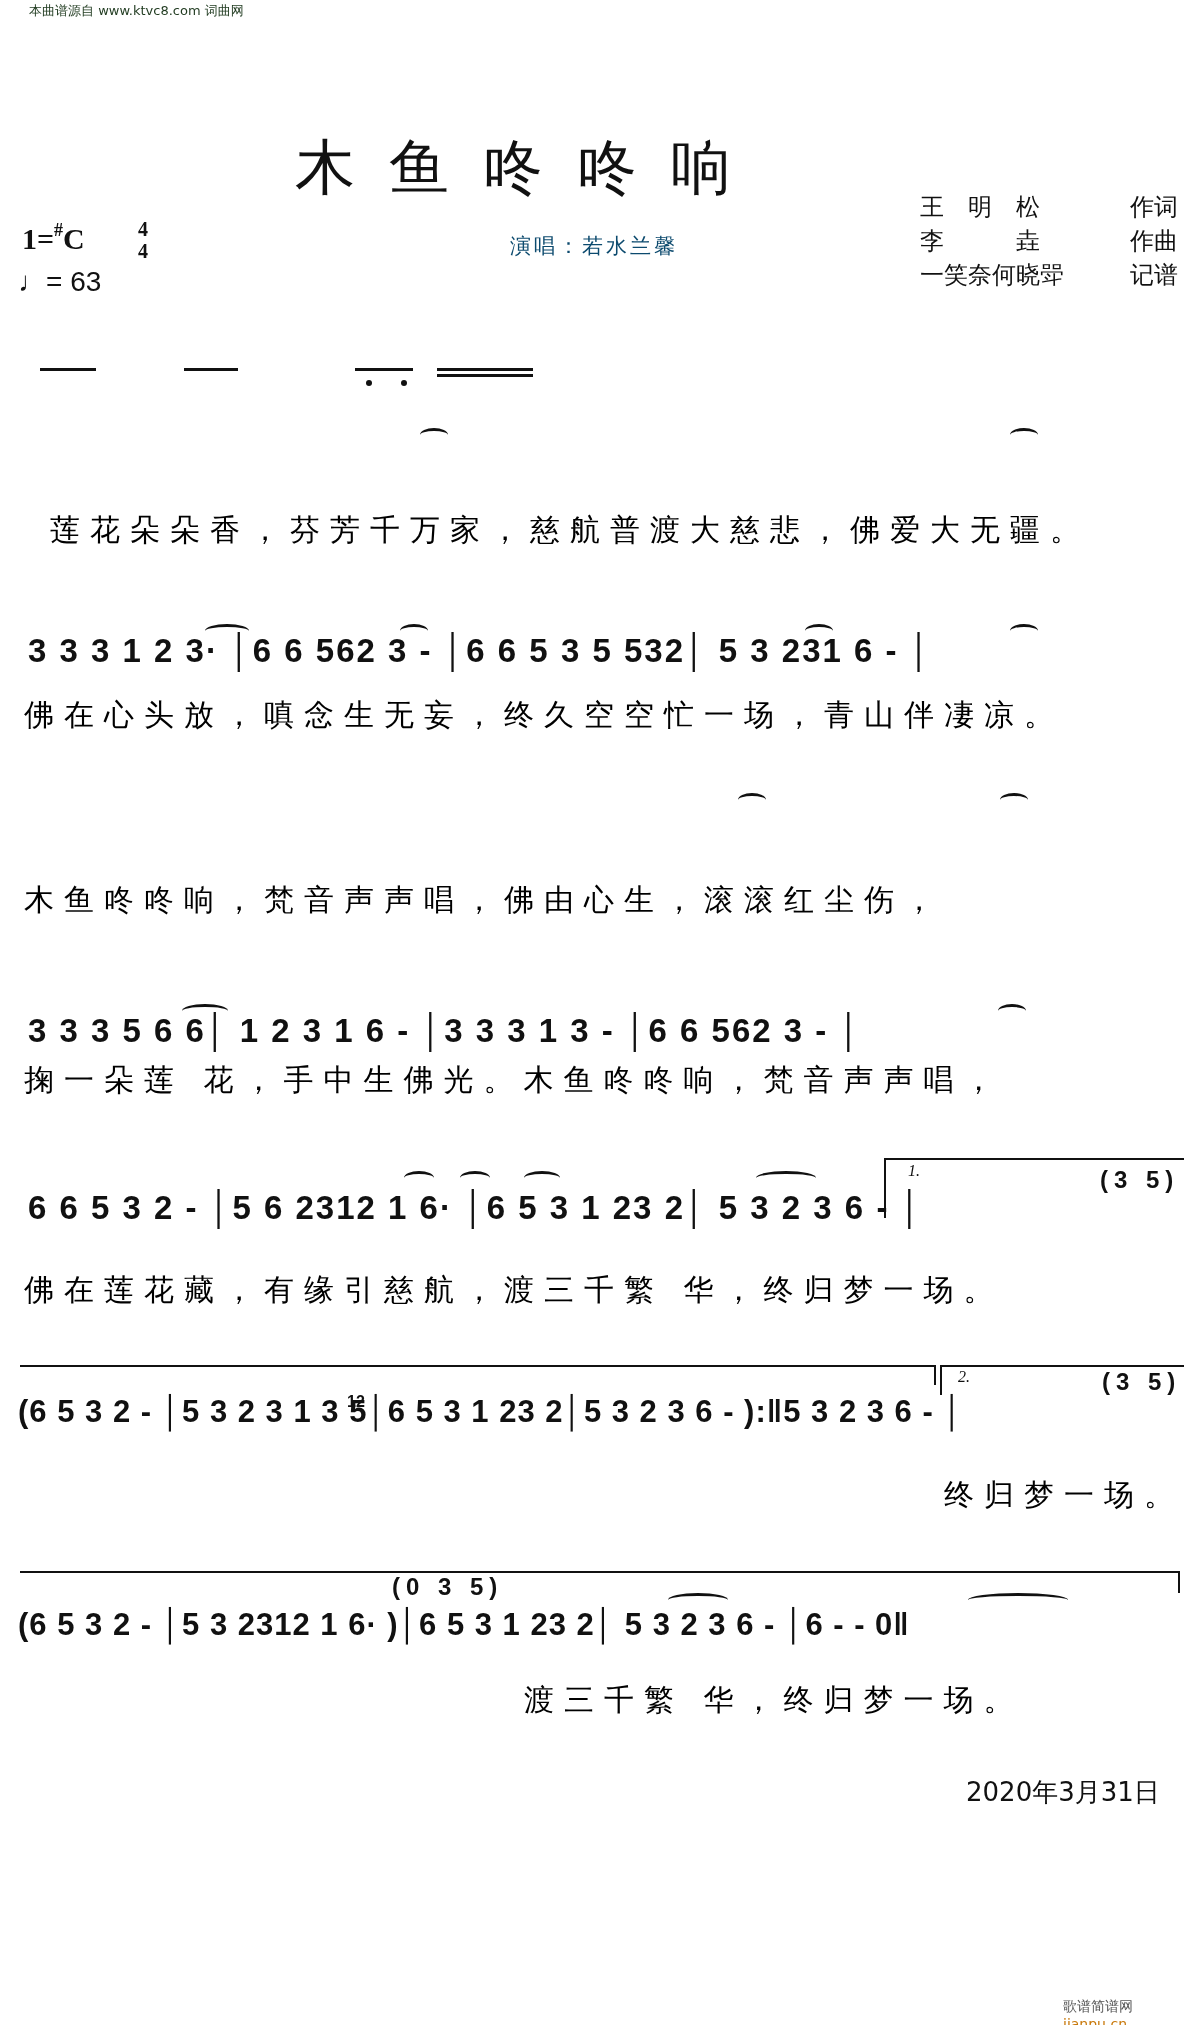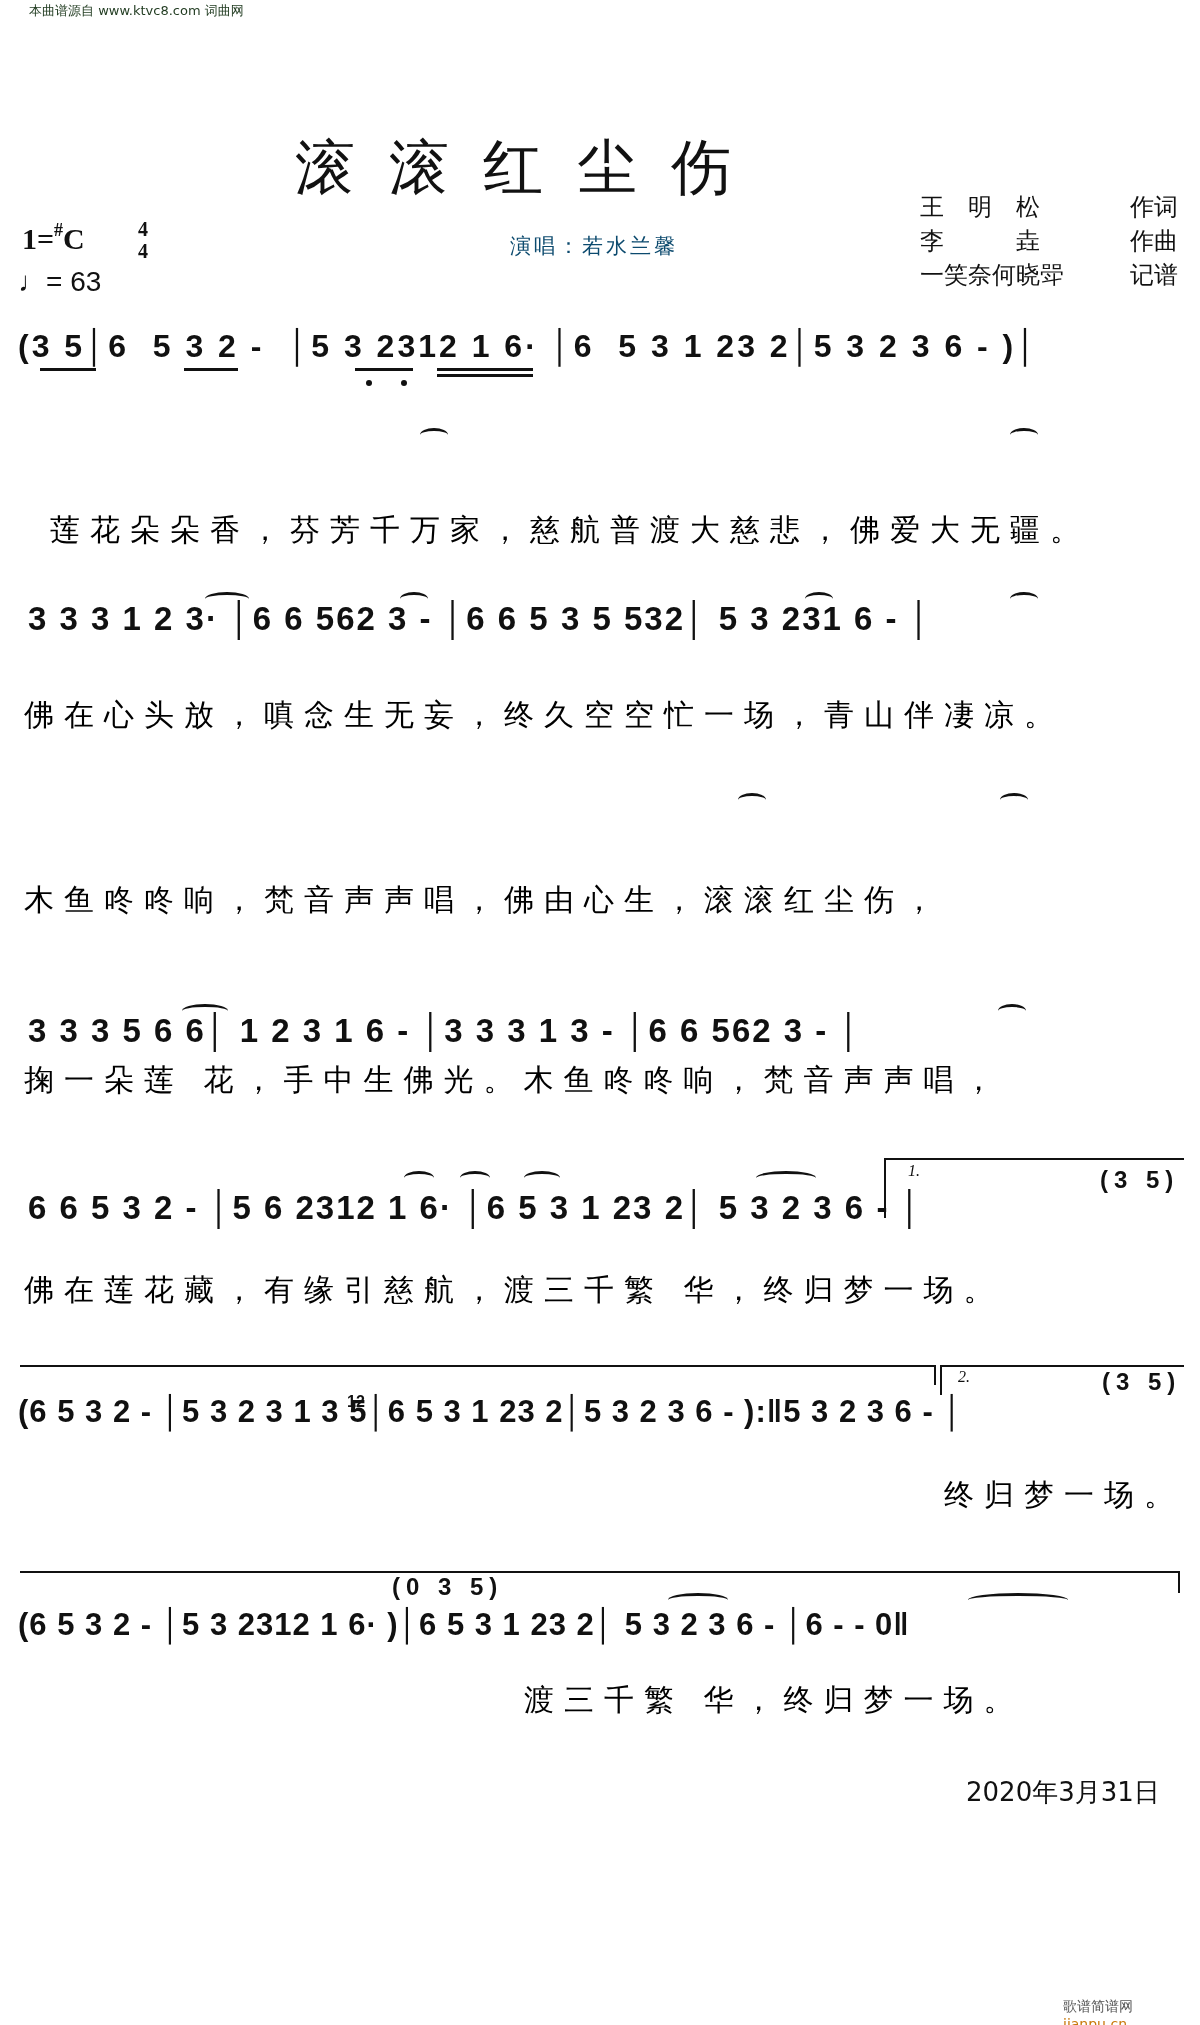--- a/index.html
+++ b/index.html
@@ -29,21 +29,21 @@
   .date { position:absolute; left:966px; top:1775px; font-size:26px; font-family:"DejaVu Sans",sans-serif; }
   .watermark-bot { position:absolute; left:1063px; top:1998px; font-size:14px; color:#555; font-family:"DejaVu Sans",sans-serif; }
   .watermark-bot b { color:#c8780a; font-weight:normal; }
   .grace { position:absolute; font-size:16px; font-weight:bold; font-family:"Liberation Sans",sans-serif; }
 </style>
 </head>
 <body>
 
 <div class="watermark-top">本曲谱源自 www.ktvc8.com 词曲网</div>
 
-<div class="title"><span>滚滚红尘伤</span></div>
+<div class="title"><span>木鱼咚咚响</span></div>
 
 <div class="key"><span>1=</span><sup>#</sup><span>C</span></div>
 <div class="timesig">
     <div>4</div>
     <div>4</div>
   </div>
 <div class="tempo">♩= 63</div>
 
 <div class="singer">演唱：若水兰馨</div>
 
@@ -56,37 +56,36 @@
       <span class="name">李　　　垚</span>
       <span>作曲</span>
     </div>
   <div>
       <span class="name">一笑奈何晓斝</span>
       <span>记谱</span>
     </div>
 </div>
 
 <div class="row-notes" style="top:322px;">
-  <div class="note-text" style="left:18px; top:6px; font-size:32px; letter-spacing:3px;">(3 5│6  5 3 2 -  │5 3 2312 1 6· │6  5 3 1 23 2│5 3 2 3 6 - )│</div>
   <div class="dot" style="left:366px; top:58px;"></div>
   <div class="dot" style="left:401px; top:58px;"></div>
   <div class="ul" style="left:40px; top:46px; width:56px;"></div>
   <div class="ul" style="left:184px; top:46px; width:54px;"></div>
   <div class="ul" style="left:355px; top:46px; width:58px;"></div>
   <div class="ul" style="left:437px; top:46px; width:96px;"></div>
   <div class="ul" style="left:437px; top:52px; width:96px;"></div>
 </div>
 
 <div class="row-notes" style="top:430px;">
   <div class="slur" style="left:420px; top:-2px; width:28px;"></div>
   <div class="slur" style="left:1010px; top:-2px; width:28px;"></div>
 </div>
 <div class="lyrics" style="left:50px; top:510px;">莲花朵朵香，芬芳千万家，慈航普渡大慈悲，佛爱大无疆。</div>
 
-<div class="row-notes" style="top:596px;">
+<div class="row-notes" style="top:628px;">
   <div class="note-text" style="left:28px; top:4px;">3 3 3 1 2 3· │6 6 562 3 - │6 6 5 3 5 532│ 5 3 231 6 - │</div>
   <div class="slur" style="left:205px; top:-4px; width:44px;"></div>
   <div class="slur" style="left:400px; top:-4px; width:28px;"></div>
   <div class="slur" style="left:805px; top:-4px; width:28px;"></div>
   <div class="slur" style="left:1010px; top:-4px; width:28px;"></div>
 </div>
 <div class="lyrics" style="left:24px; top:695px;">佛在心头放，嗔念生无妄，终久空空忙一场，青山伴凄凉。</div>
 
 <div class="row-notes" style="top:797px;">
   <div class="slur" style="left:738px; top:-4px; width:28px;"></div>

